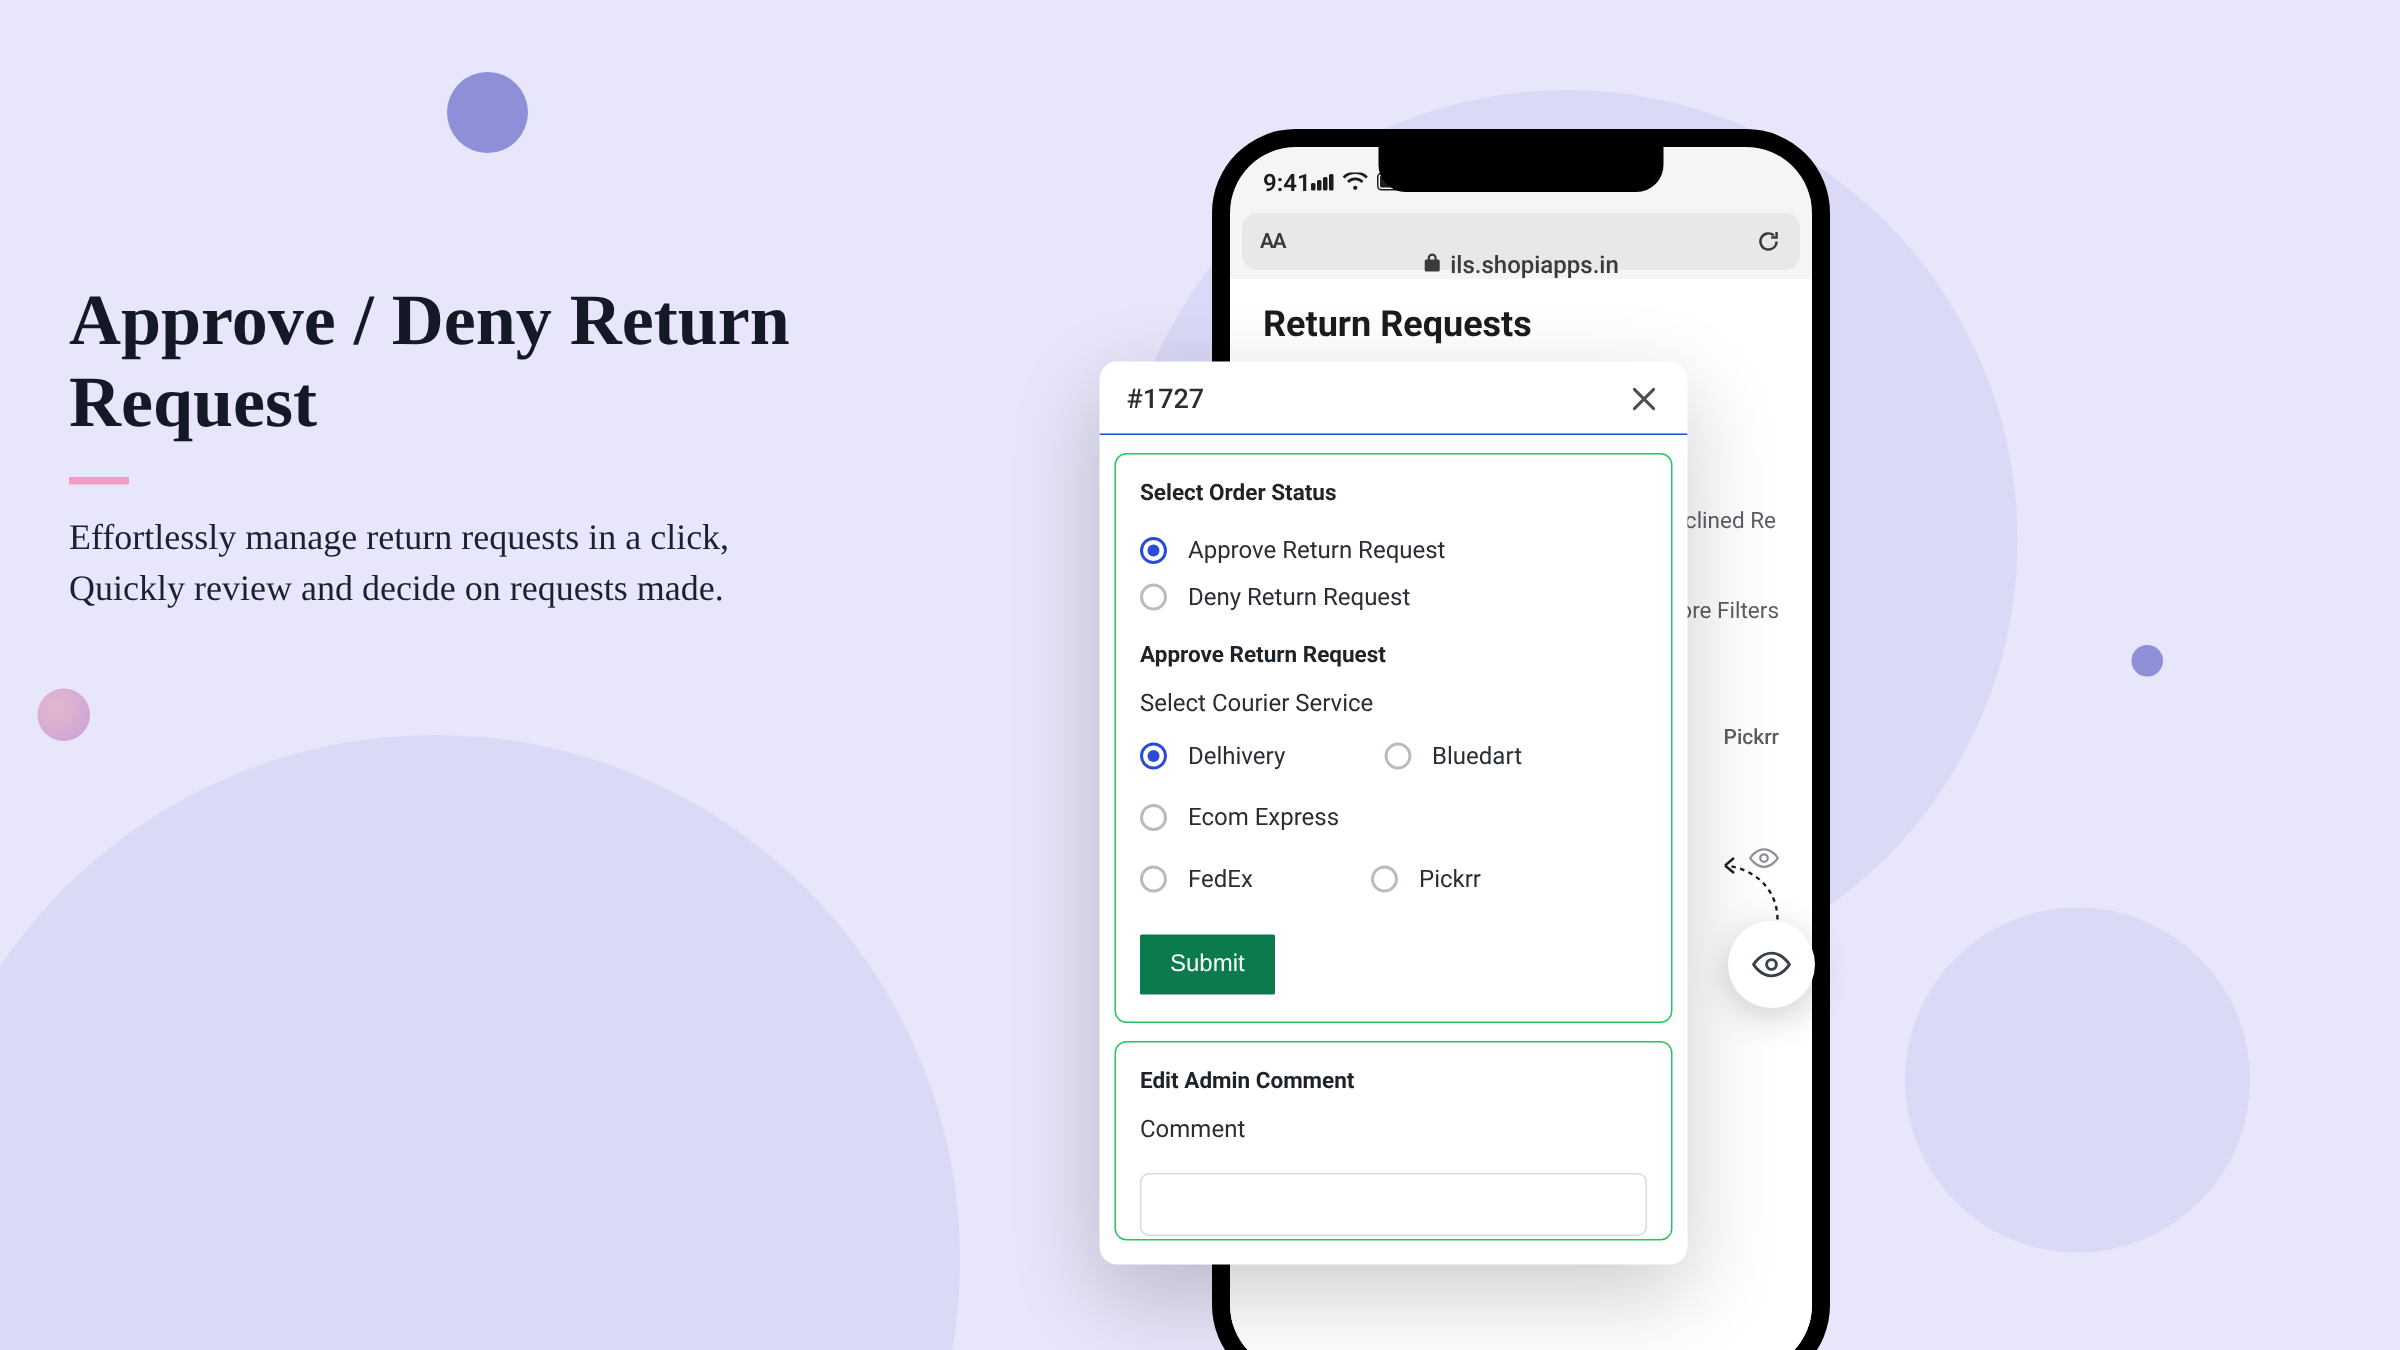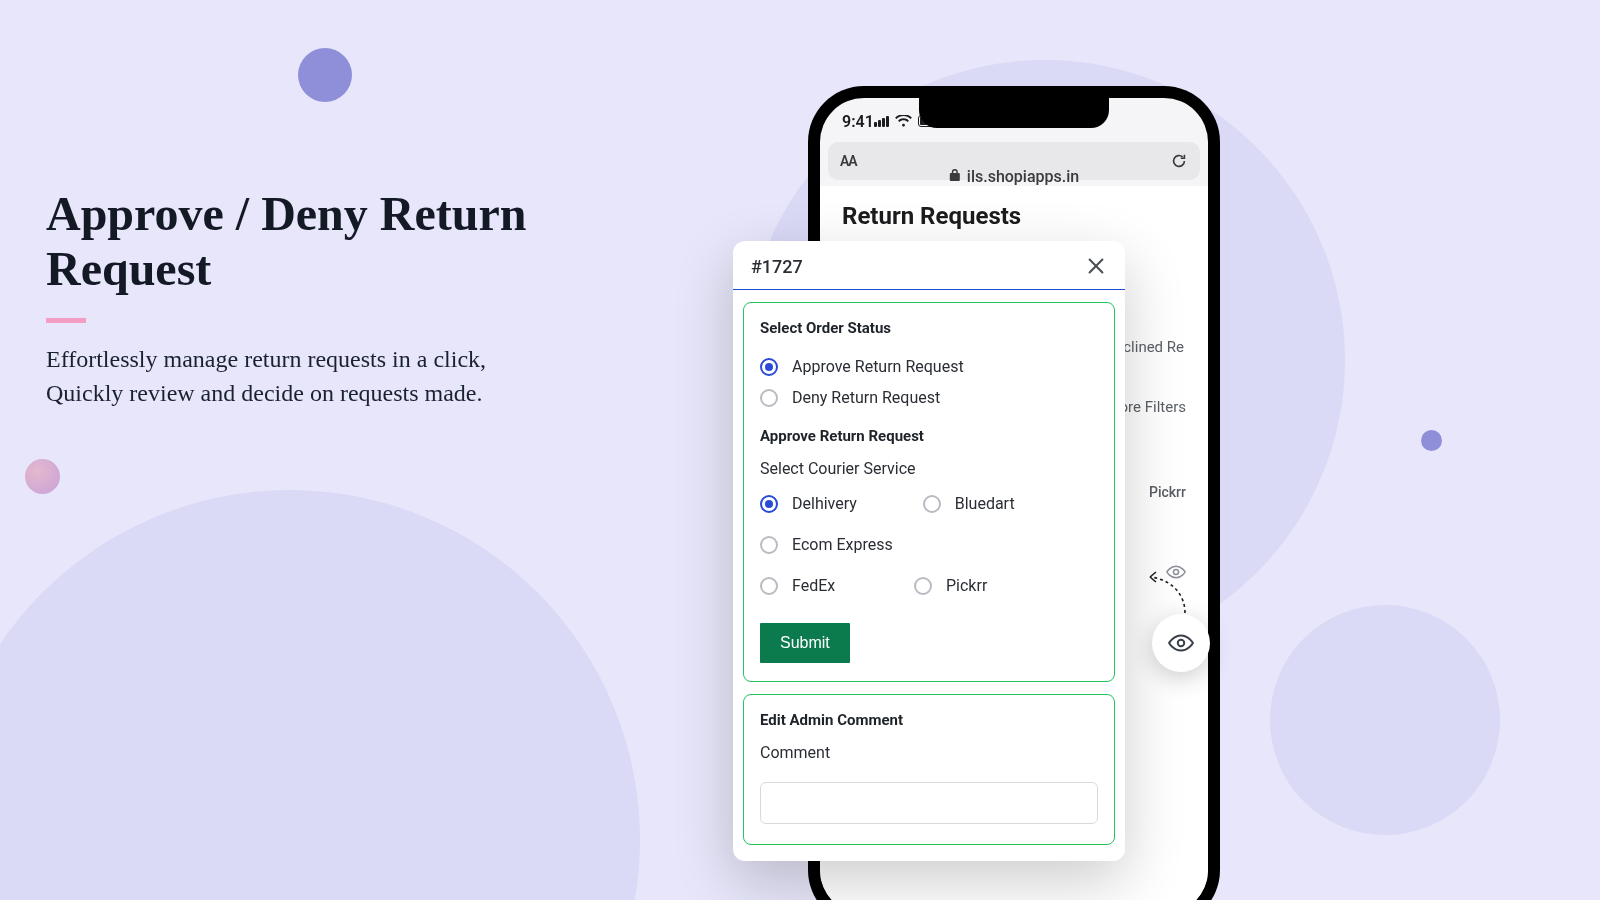--- a/index.html
+++ b/index.html
@@ -402,21 +402,21 @@
       </div>
       <div class="radio-row">
         <span class="radio"></span>
         <span>Pickrr</span>
       </div>
     </div>
 
     <button class="submit-btn">Submit</button>
   </div>
 
-  <div class="card" style="margin-top:4px; padding-bottom:20px;">
+  <div class="card" style="margin-top:4px; padding-bottom:2px;">
     <div class="section-label">Edit Admin Comment</div>
     <div class="sub-label" style="margin-top:4px;">Comment</div>
     <input class="comment-input" style="">
   </div>
 </div>
 
 <span class="eye-ghost">
   <svg width="20" height="14" viewBox="0 0 24 16" fill="none" stroke="currentColor" stroke-width="1.8">
       <path d="M1 8s4-7 11-7 11 7 11 7-4 7-11 7S1 8 1 8z"></path>
       <circle cx="12" cy="8" r="3"></circle>

